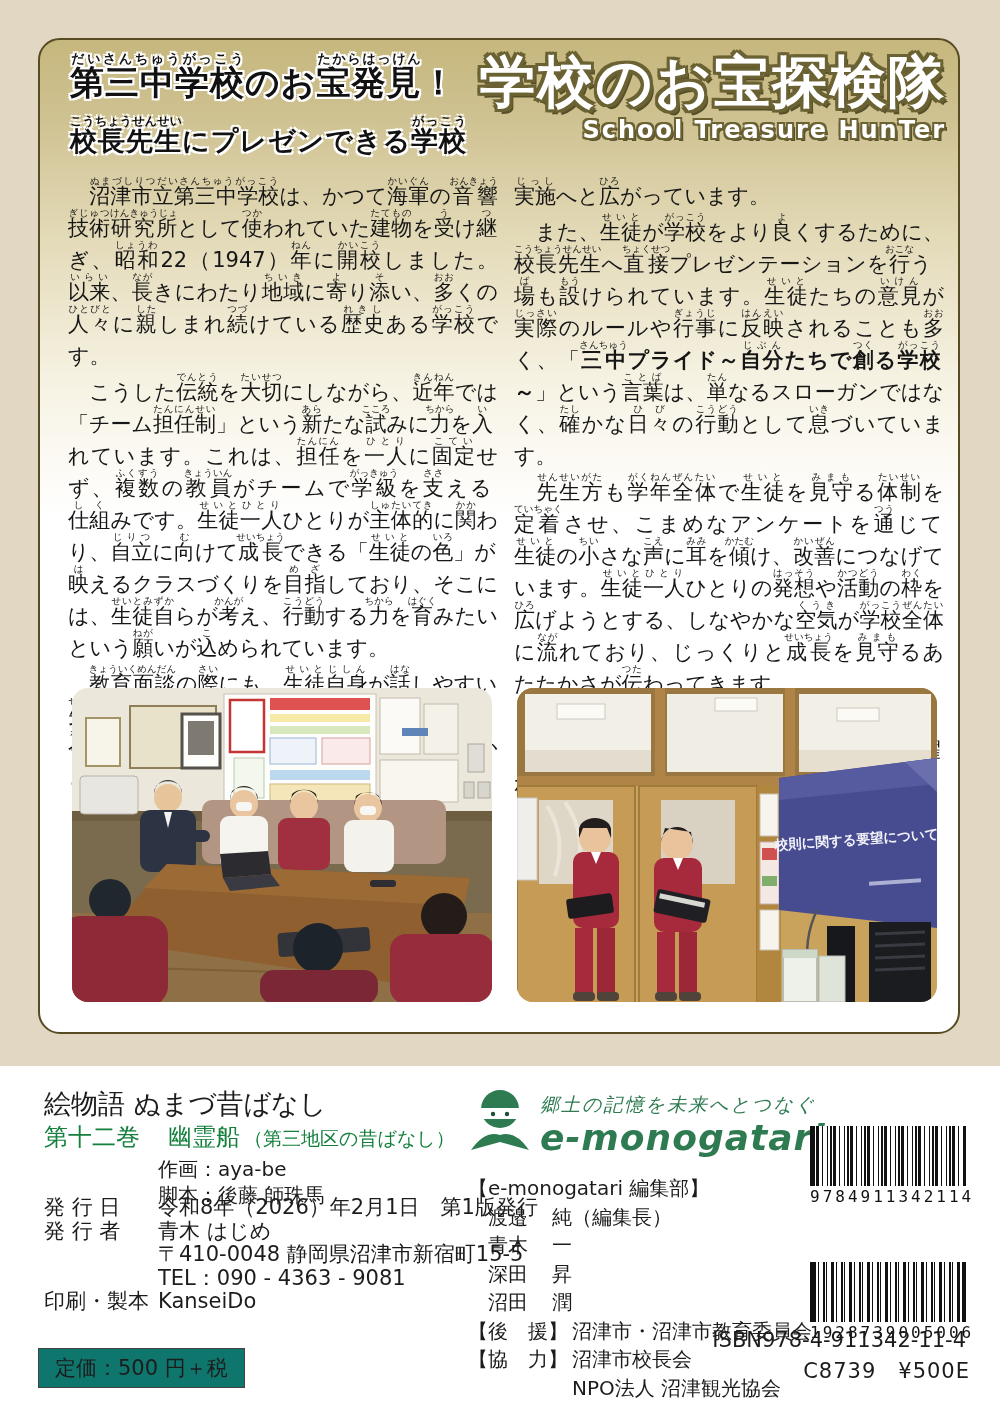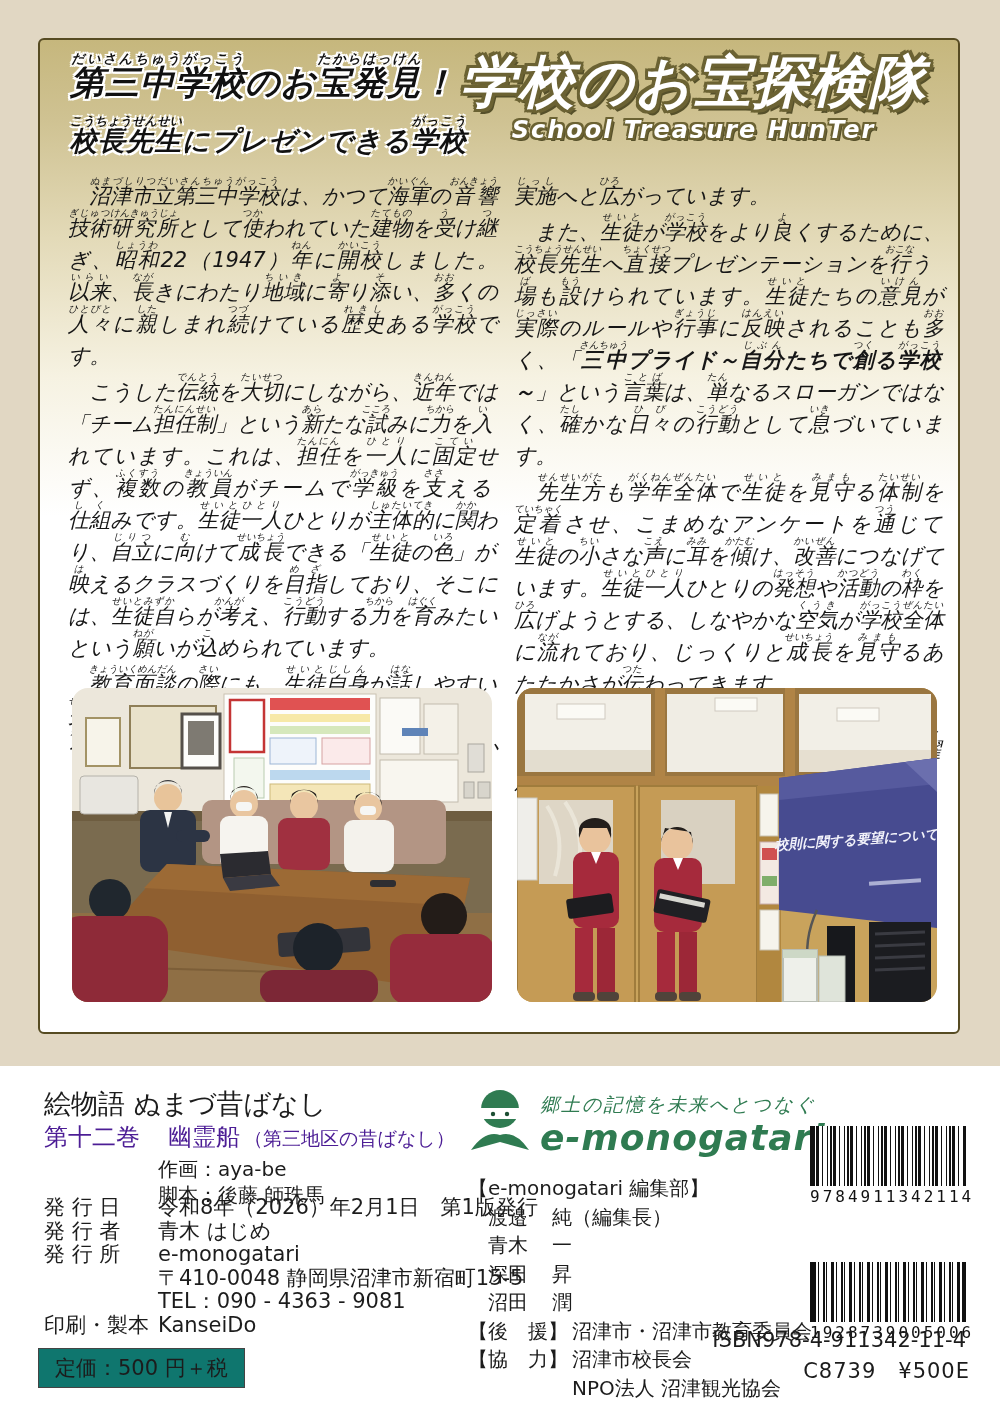--- a/index.html
+++ b/index.html
@@ -2,55 +2,55 @@
 <html><head>
 <meta charset="utf-8">
 <style>
   html,body{margin:0;padding:0;background:#ffffff;}
   #page{position:relative;width:1000px;height:1414px;background:#ffffff;overflow:hidden;
         font-family:"DejaVu Sans",sans-serif;color:#141414;}
   .band{position:absolute;left:0;top:0;width:1000px;height:1066px;background:#e1d7c3;}
 
   
   .main-box{position:absolute;left:38px;top:38px;width:918px;height:992px;
-    border:2px solid #564b22;border-radius:6px;
-    background:linear-gradient(180deg,#c6b77d 0%,#cfc292 8%,#e3dab8 20%,#f6f2e2 34%,#ffffff 48%,#ffffff 100%);font-style:italic;}
+    border:2px solid #564b22;border-radius:22px;
+    background:linear-gradient(180deg,#c6b77d 0%,#cfc292 8%,#e3dab8 20%,#f6f2e2 34%,#ffffff 48%,#ffffff 100%);}
 
   ruby{ruby-position:over;}
   rt{font-size:9.5px;font-weight:500;letter-spacing:0;}
 
   .header-left{position:absolute;left:30px;top:12px;}
   .title-main{margin:0;font-size:34px;font-weight:900;letter-spacing:1px;line-height:1.55;color:#111;
     text-shadow:-2px -2px 0 #fff,2px -2px 0 #fff,-2px 2px 0 #fff,2px 2px 0 #fff,0 -2px 0 #fff,0 2px 0 #fff,-2px 0 0 #fff,2px 0 0 #fff;}
   .title-main rt{font-size:13px;font-weight:700;}
   .title-sub{margin:6px 0 0 0;font-size:27px;font-weight:900;letter-spacing:1px;line-height:1.6;color:#111;
     text-shadow:-2px -2px 0 #fff,2px -2px 0 #fff,-2px 2px 0 #fff,2px 2px 0 #fff;}
   .title-sub rt{font-size:12px;font-weight:700;}
 
-  .logo{position:absolute;right:12px;top:10px;width:505px;text-align:center;}
+  .logo{position:absolute;right:12px;top:10px;width:505px;text-align:right;}
   .logo-main{font-size:56px;font-weight:900;letter-spacing:2px;color:#fff;line-height:1.15;
     text-shadow:-3px -3px 0 #6b6233,3px -3px 0 #6b6233,-3px 3px 0 #6b6233,3px 3px 0 #6b6233,0 -3px 0 #6b6233,0 3px 0 #6b6233,-3px 0 0 #6b6233,3px 0 0 #6b6233,4px 5px 0 #56502a;}
   .logo-sub{margin-top:2px;font-size:24px;font-weight:900;letter-spacing:2px;color:#fff;
     text-shadow:-2px -2px 0 #6b6233,2px -2px 0 #6b6233,-2px 2px 0 #6b6233,2px 2px 0 #6b6233,0 -2px 0 #6b6233,0 2px 0 #6b6233,3px 3px 0 #56502a;}
 
   .col{position:absolute;top:136px;width:430px;font-size:21px;line-height:32px;text-align:justify;color:#161616;}
   .col p{margin:0;}
   .col p.gap{margin-top:30px;}
   .col b{font-weight:900;}
   .col-left{left:28px;}
   .col-right{left:474px;}
 
   .photo{position:absolute;top:648px;width:420px;height:314px;margin:0;border-radius:16px;overflow:hidden;}
   .photo-left{left:32px;}
   .photo-right{left:477px;}
   .photo svg{display:block;}
 
   
   .series-title{position:absolute;left:44px;top:1086px;font-size:27px;color:#1c1c1c;}
-  .volume-line{position:absolute;left:44px;top:1121px;font-size:24px;color:#4c1d95;}
+  .volume-line{position:absolute;left:44px;top:1121px;font-size:24px;color:#15803d;}
   .volume-line .vtitle{margin-left:28px;}
   .volume-line .vnote{font-size:19px;margin-left:4px;}
   .credits{position:absolute;left:158px;top:1156px;font-size:20px;line-height:26px;color:#1c1c1c;}
   .pub{position:absolute;left:44px;top:1196px;font-size:21px;line-height:23.5px;color:#1c1c1c;}
   .pub .row{display:flex;}
   .pub .lbl{width:114px;flex:0 0 114px;}
   .price-box{position:absolute;left:38px;top:1348px;border:1.5px solid #444;padding:5px 16px;font-size:21px;color:#1c1c1c;background:#0f766e;}
 
   .pub-brand{position:absolute;left:468px;top:1088px;display:flex;align-items:flex-start;}
   .brand-text{margin-left:8px;font-style:italic;}
@@ -274,24 +274,20 @@
   <div class="pub">
     <div class="row">
         <span class="lbl">発 行 日</span>
         <span class="val">令和8年（2026）年2月1日　第1版発行</span>
       </div>
     <div class="row">
         <span class="lbl">発 行 者</span>
         <span class="val">青木 はじめ</span>
       </div>
     <div class="row">
-        <span class="lbl">発 行 所</span>
-        <span class="val">e-monogatari</span>
-      </div>
-    <div class="row">
         <span class="lbl"></span>
         <span class="val">〒410-0048 静岡県沼津市新宿町15-5</span>
       </div>
     <div class="row">
         <span class="lbl"></span>
         <span class="val">TEL：090 - 4363 - 9081</span>
       </div>
     <div class="row">
         <span class="lbl">印刷・製本</span>
         <span class="val">KanseiDo</span>

